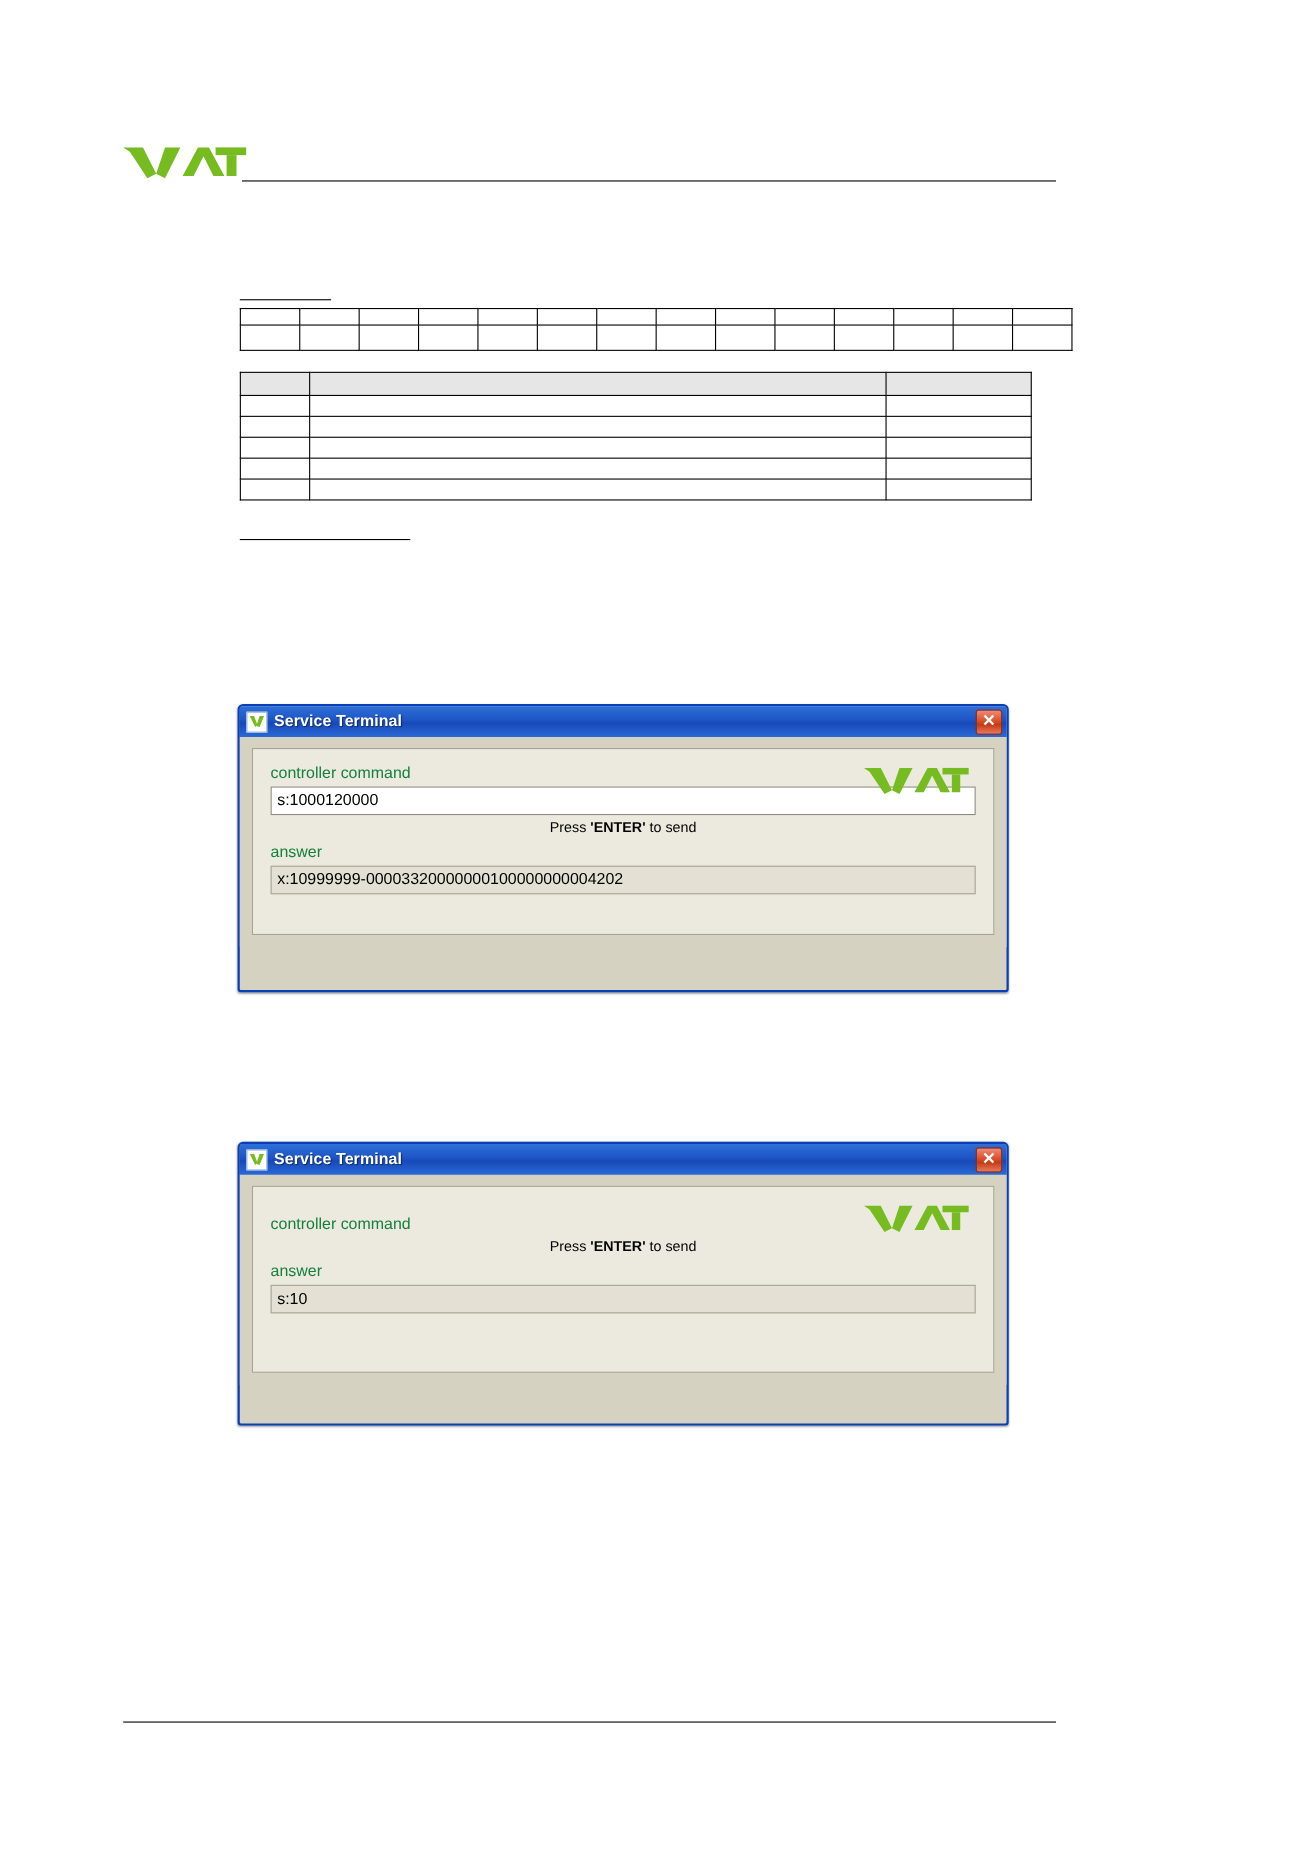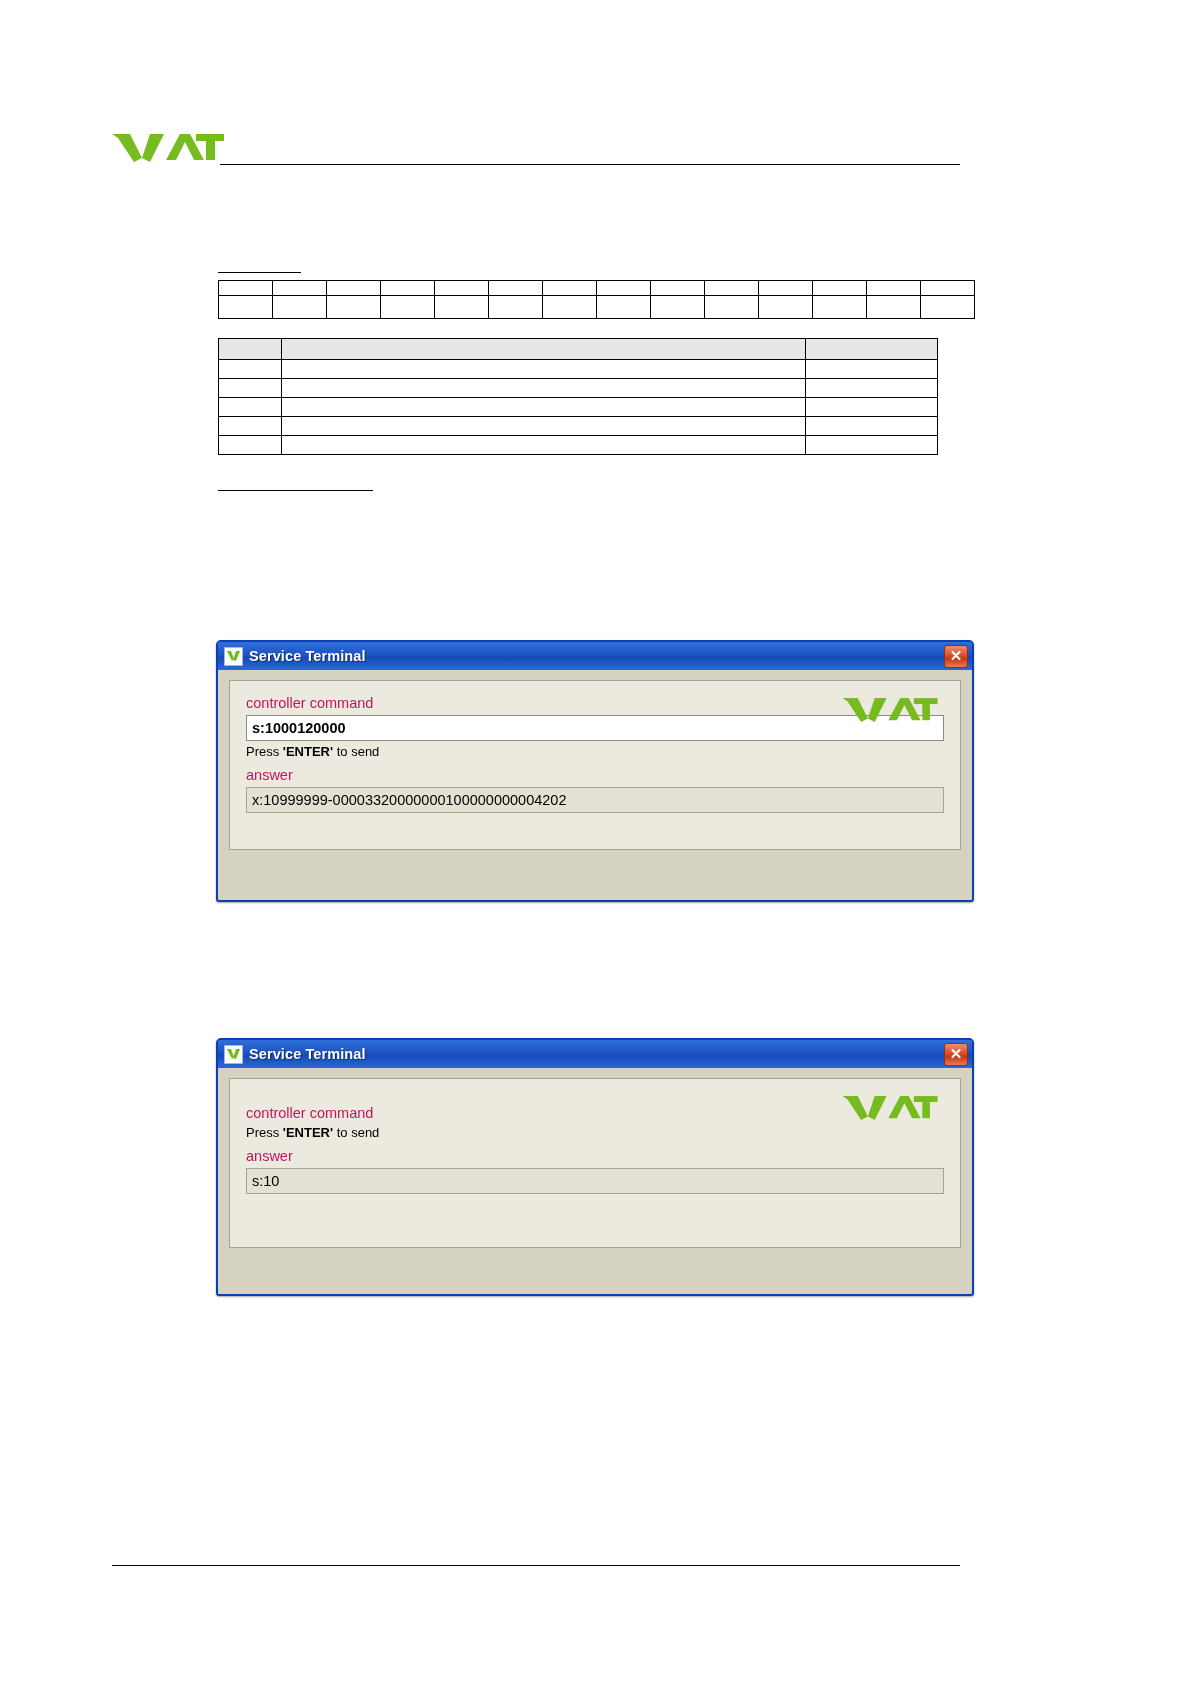--- a/index.html
+++ b/index.html
@@ -98,21 +98,21 @@
     left: 112px;
     top: 1565px;
     width: 848px;
     border-top: 1.5px solid #000;
     height: 0;
   }
 
   
   .win {
     position: absolute;
-    width: 758px;
+    width: 701px;
     border: 2px solid #0a3fb5;
     border-radius: 5px 5px 3px 3px;
     box-shadow: 0 1px 2px rgba(0,0,0,0.35);
     background: #d6d2c2;
     box-sizing: border-box;
   }
   .win-1 { left: 216px; top: 640px; height: 262px; }
   .win-2 { left: 216px; top: 1038px; height: 258px; }
 
   .titlebar {
@@ -171,40 +171,39 @@
     box-sizing: border-box;
   }
   .panel-logo {
     position: absolute;
     right: 16px;
     top: 12px;
     width: 108px;
     height: 34px;
   }
   .field-label {
-    color: #be185d;
+    color: #15803d;
     font-size: 14.5px;
     margin-bottom: 4px;
     display: block;
   }
   .text-input {
     width: 100%;
     height: 26px;
     box-sizing: border-box;
     border: 1px solid #8f8a7c;
     background: #ffffff;
     font-family: "Liberation Sans", sans-serif;
     font-size: 14.5px;
     color: #000;
     padding: 2px 5px;
     outline: none;
-    font-weight: bold;
   }
   .hint {
-    text-align: left;
+    text-align: center;
     font-size: 13px;
     margin-top: 3px;
     margin-bottom: 8px;
     color: #000;
   }
   .hint b { font-weight: bold; }
   .answer-box {
     width: 100%;
     height: 26px;
     box-sizing: border-box;

